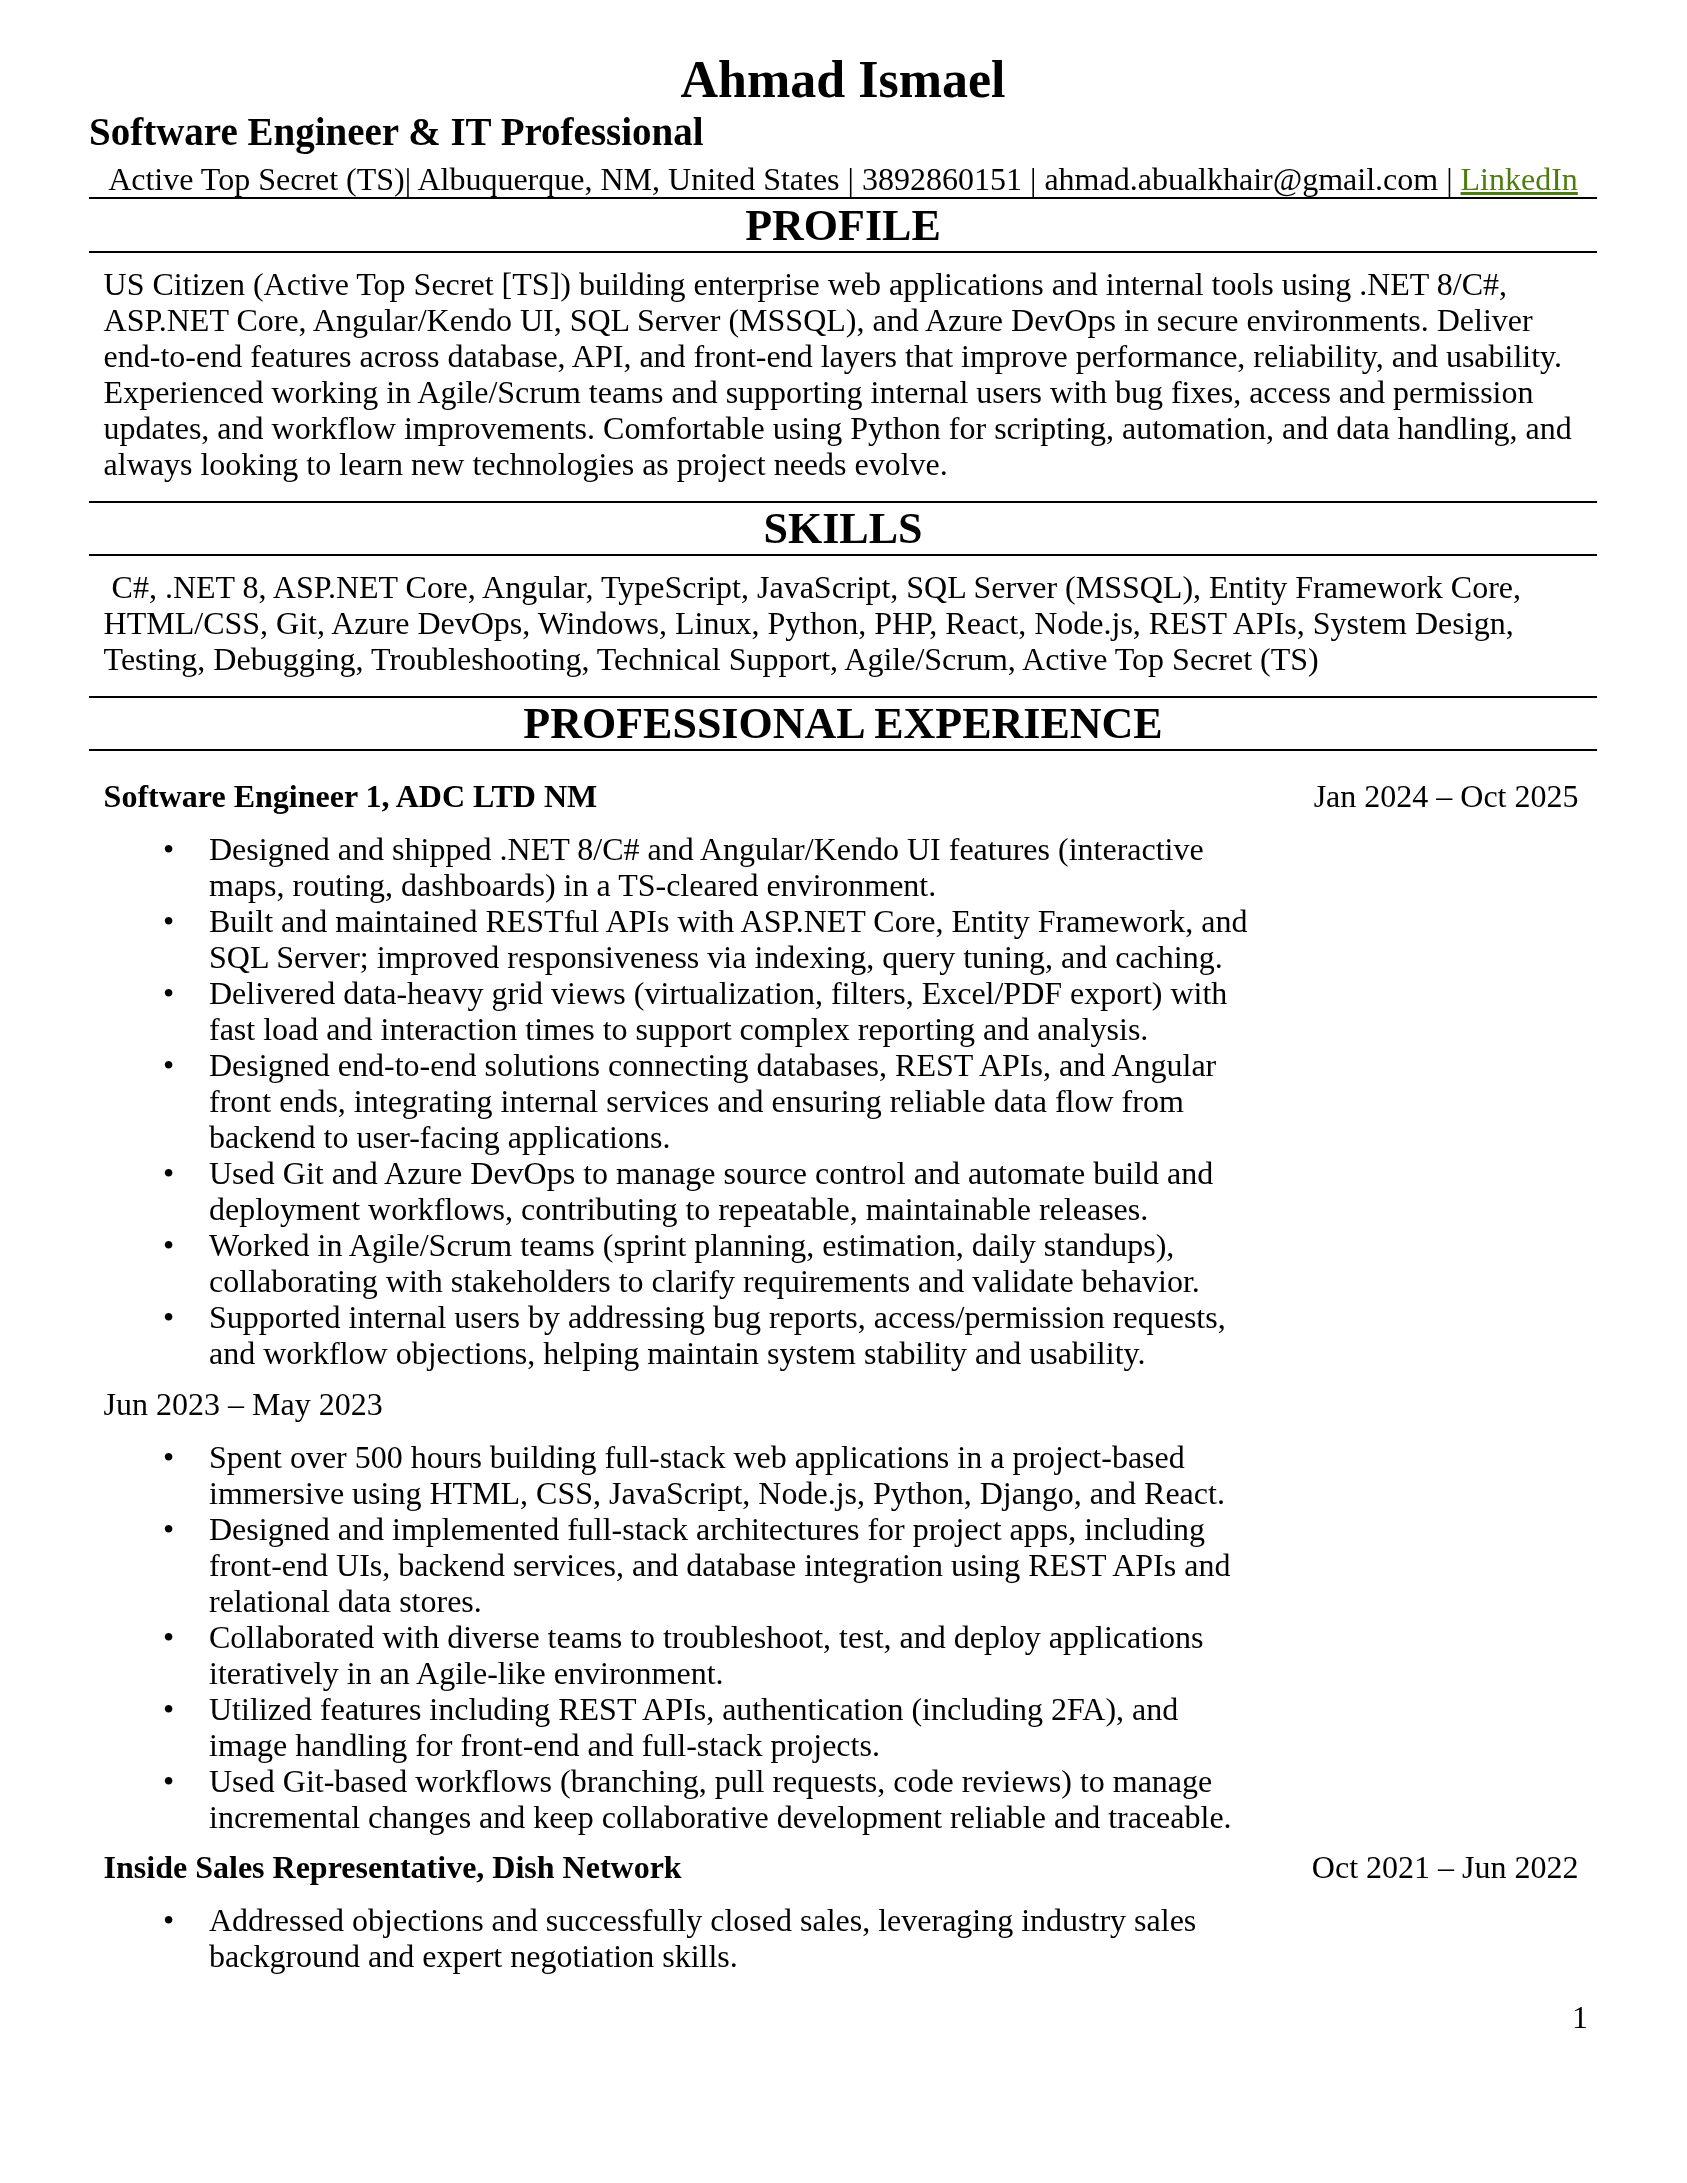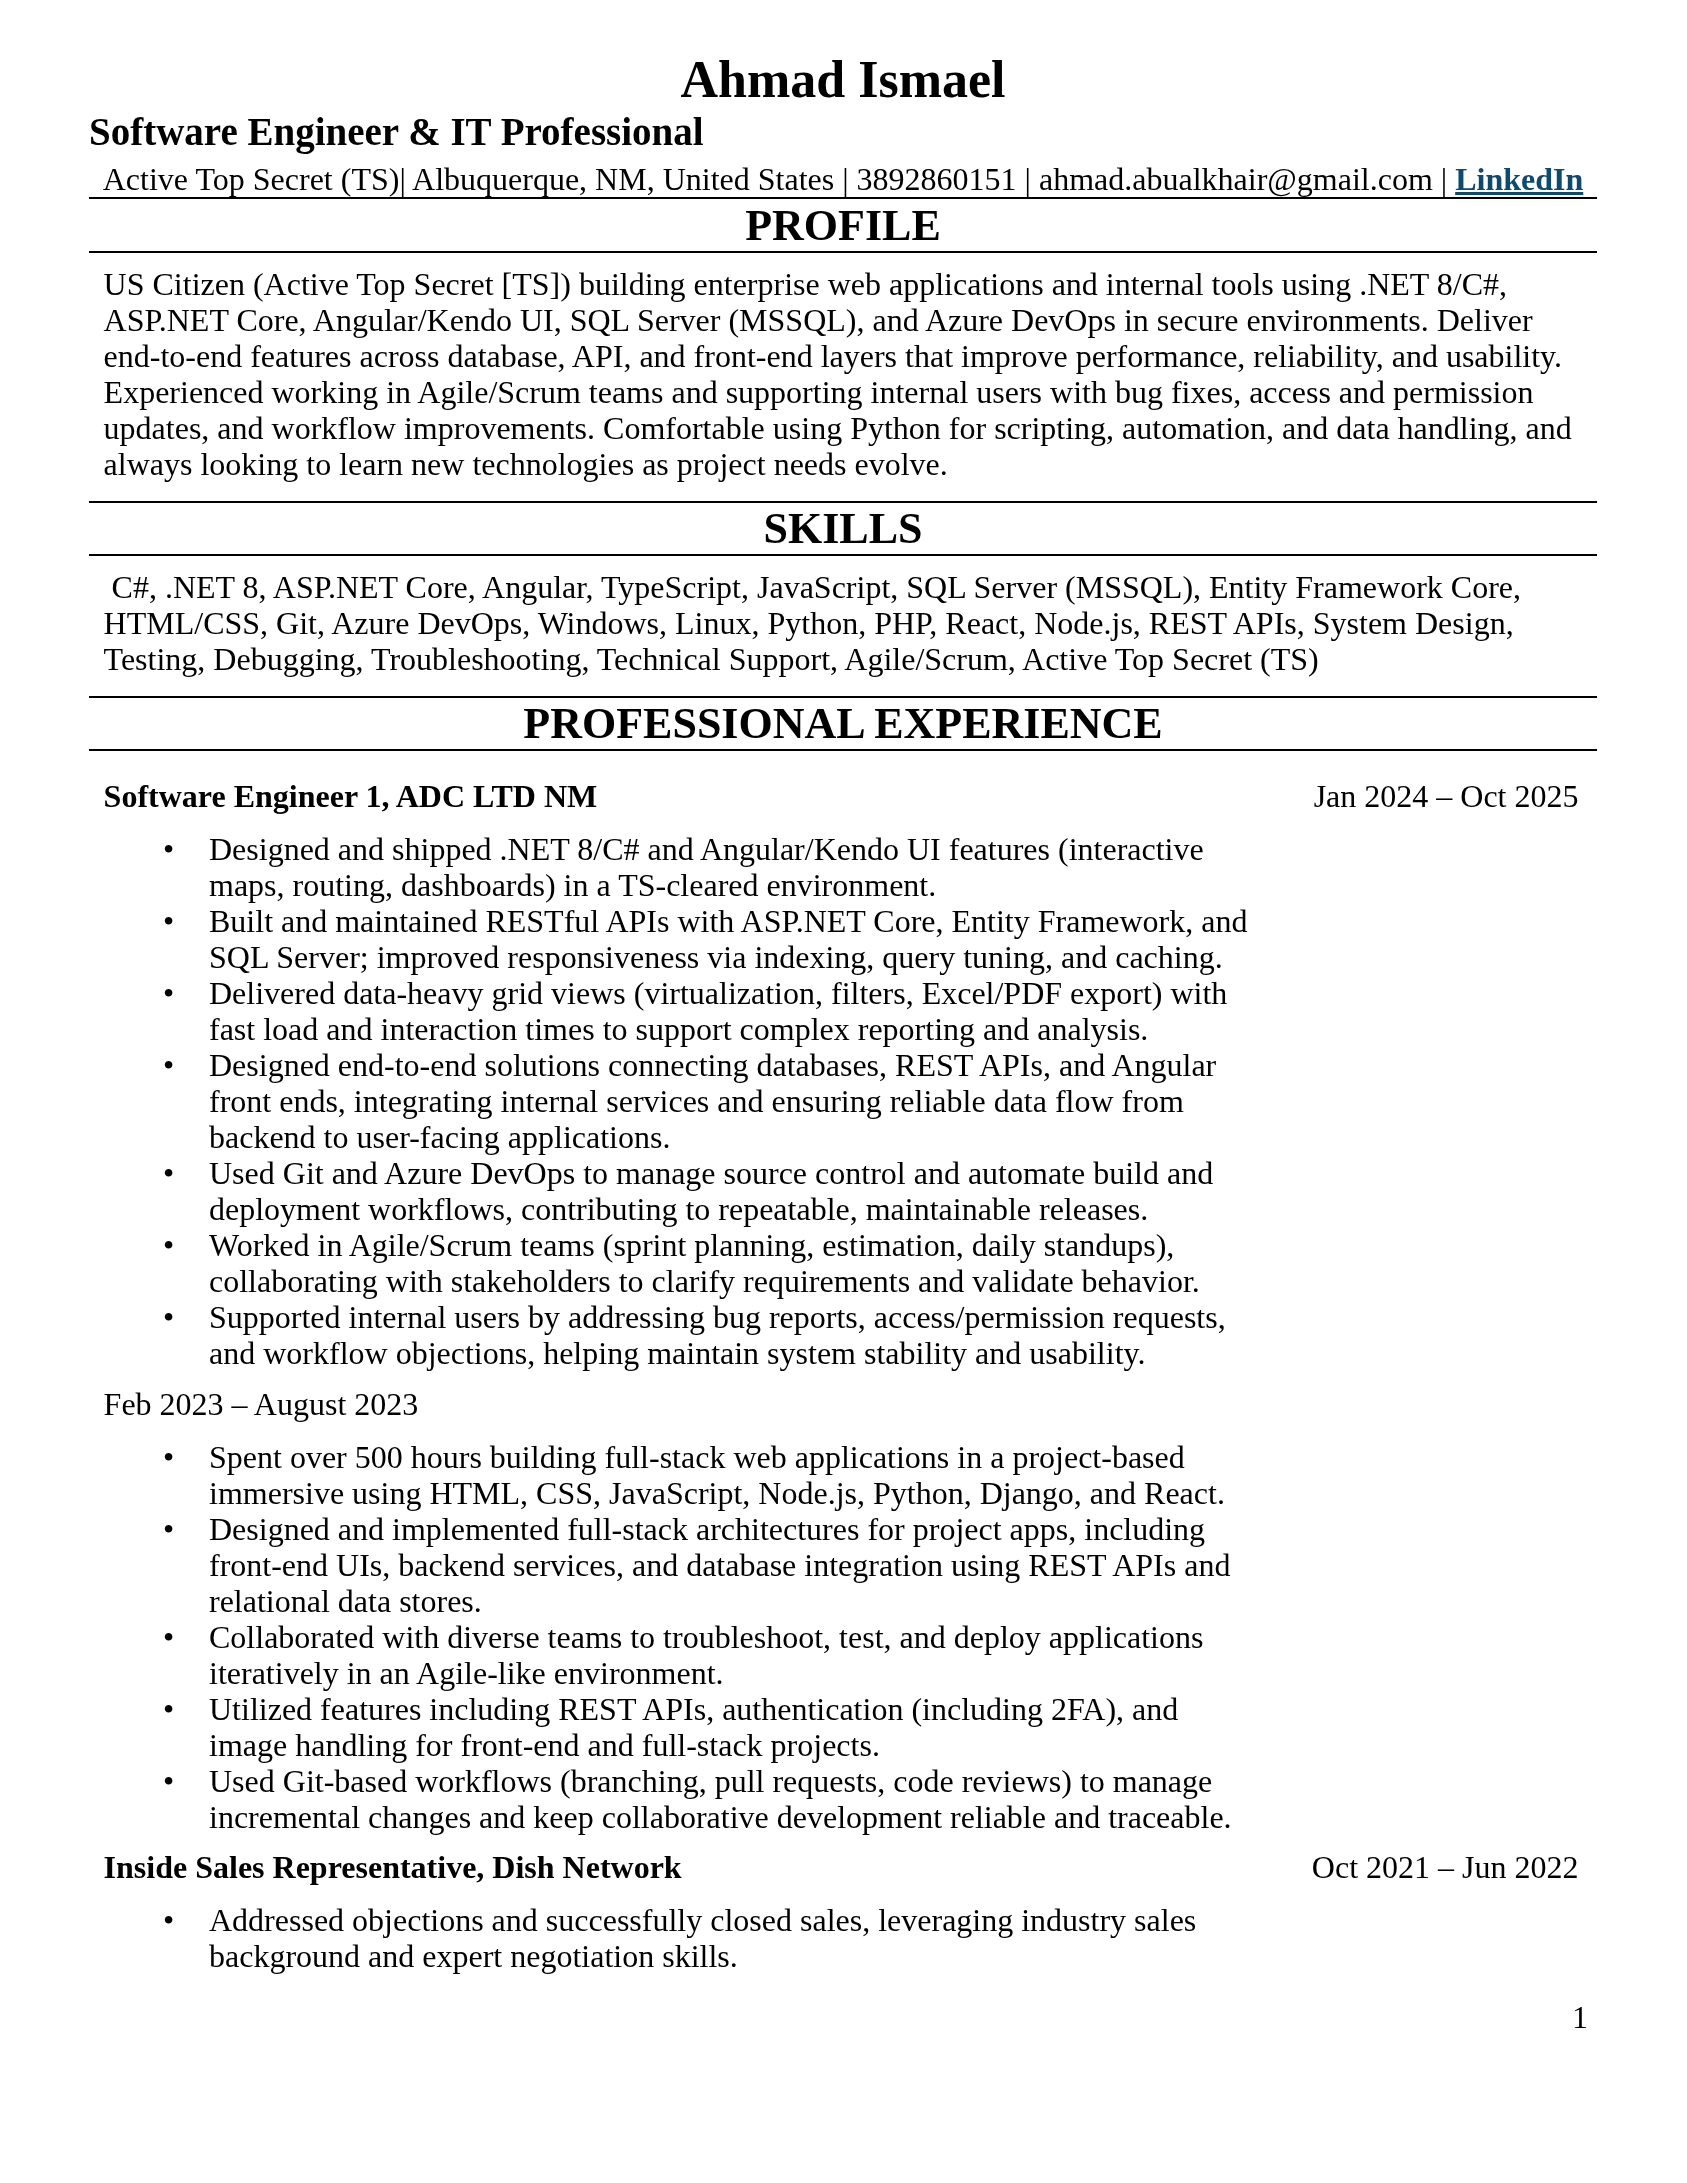--- a/index.html
+++ b/index.html
@@ -28,24 +28,23 @@
     font-size: 39px; line-height: 41px;
     font-weight: bold;
   }
   .contact-line {
     margin-top: 9.3px;
     text-align: center;
     font-size: 32px; line-height: 36px;
     white-space: pre-wrap;
   }
   .contact-line a.linkedin {
-    color: #0c4a6e;
+    color: #4d7c0f;
     text-decoration: underline;
     cursor: pointer;
-    font-weight: bold;
   }
 
   
   .section-header {
     border-top: 2.6px solid #000;
     border-bottom: 2.6px solid #000;
     text-align: center;
     font-weight: bold;
     font-size: 44px; line-height: 41px;
     padding: 5.3px 0;
@@ -128,21 +127,21 @@
             <li>Delivered data-heavy grid views (virtualization, filters, Excel/PDF export) with fast load and interaction times to support complex reporting and analysis.</li>
             <li>Designed end-to-end solutions connecting databases, REST APIs, and Angular front ends, integrating internal services and ensuring reliable data flow from backend to user-facing applications.</li>
             <li>Used Git and Azure DevOps to manage source control and automate build and deployment workflows, contributing to repeatable, maintainable releases.</li>
             <li>Worked in Agile/Scrum teams (sprint planning, estimation, daily standups), collaborating with stakeholders to clarify requirements and validate behavior.</li>
             <li>Supported internal users by addressing bug reports, access/permission requests, and workflow objections, helping maintain system stability and usability.</li>
           </ul>
         </div>
 
         <div class="job">
           <div class="job-header">
-            <span class="job-dates">Feb 2023 – August 2023</span>
+            <span class="job-dates">Jun 2023 – May 2023</span>
           </div>
           <ul class="bullets">
             <li>Spent over 500 hours building full-stack web applications in a project-based immersive using HTML, CSS, JavaScript, Node.js, Python, Django, and React.</li>
             <li>Designed and implemented full-stack architectures for project apps, including front-end UIs, backend services, and database integration using REST APIs and relational data stores.</li>
             <li>Collaborated with diverse teams to troubleshoot, test, and deploy applications iteratively in an Agile-like environment.</li>
             <li>Utilized features including REST APIs, authentication (including 2FA), and image handling for front-end and full-stack projects.</li>
             <li>Used Git-based workflows (branching, pull requests, code reviews) to manage incremental changes and keep collaborative development reliable and traceable.</li>
           </ul>
         </div>
 

